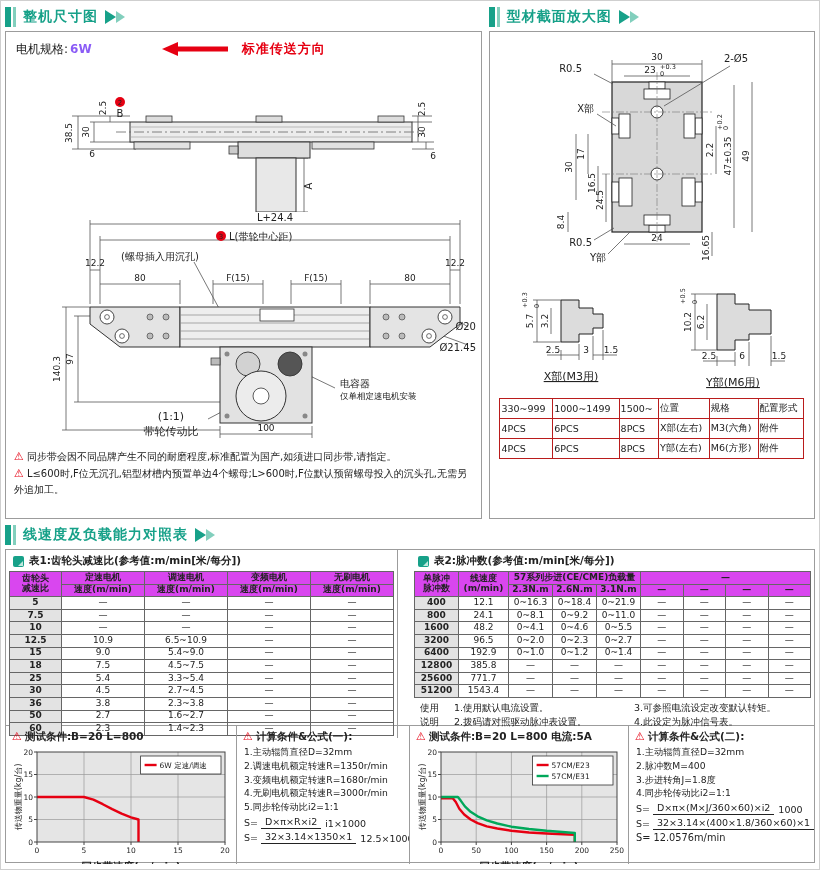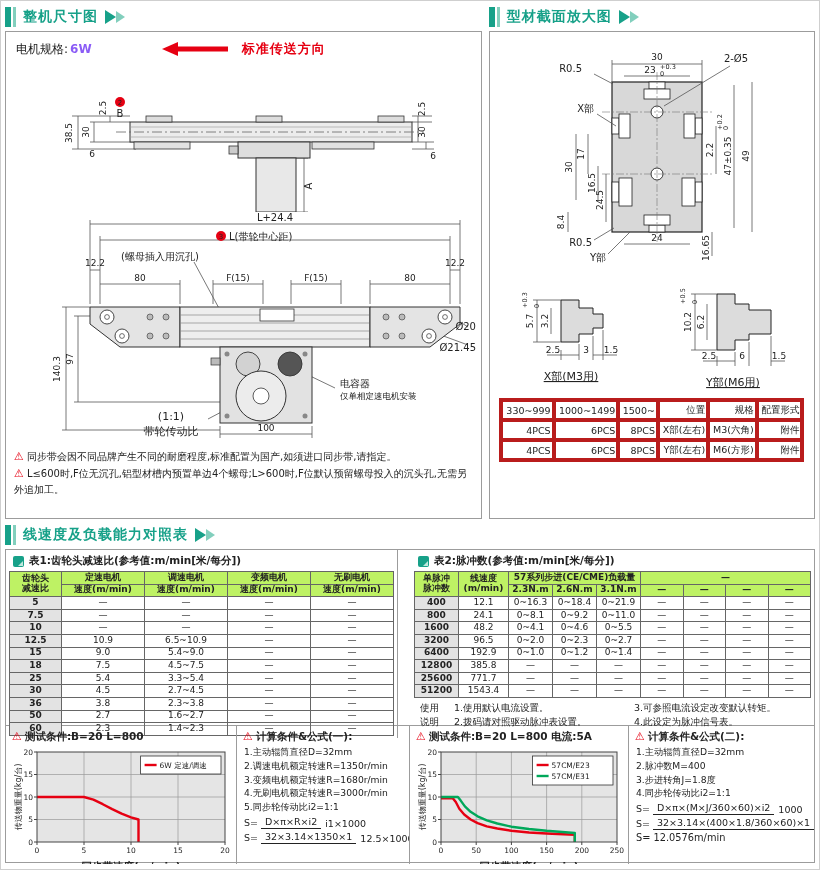--- a/index.html
+++ b/index.html
@@ -32,34 +32,34 @@
   .dim-b{font-size:10px;}
   .tol{font-size:6.5px;}
   .lbl{font-size:10px;}
 
   .notes{padding:2px 8px;font-size:10px;line-height:1.5;color:#222;}
   .warn-icon{color:#e60012;font-size:11px;margin-right:3px;}
 
   
   .nut-note{font-size:10px;padding:2px 8px 2px 8px;}
   .nut-table{width:305px;margin:2px auto 0 auto;border-collapse:collapse;}
-  .nut-table th,.nut-table td{border:4px solid #b91c1c;font-size:9.5px;text-align:right;height:20px;padding:0 1px;font-weight:normal;}
+  .nut-table th,.nut-table td{border:1px solid #b91c1c;font-size:9.5px;text-align:left;height:20px;padding:0 1px;font-weight:normal;}
 
   
   .bottom-wrap{padding:0 4px;}
   .bottom-box{height:314px;display:grid;grid-template-rows:176px 138px;}
   .tables-row{display:grid;grid-template-columns:392px 1fr;border-bottom:1px solid #9c9c9c;gap:13px;}
   .t-half{padding:2px 3px;}
   .t-half.left{border-right:1px solid #9c9c9c;}
   .tbl-label{display:flex;align-items:center;font-size:10.5px;font-weight:bold;padding:2px 2px 3px 4px;}
   .tbl-icon{width:11px;height:11px;background:#17a189;border-radius:2px;margin-right:5px;position:relative;}
   .tbl-icon:after{content:"";position:absolute;right:1px;bottom:1px;border-style:solid;border-width:0 0 5px 5px;border-color:transparent transparent #bfe8de transparent;}
   table.data{border-collapse:collapse;width:100%;}
   table.data th,table.data td{border:1px solid #666;font-size:9px;text-align:center;padding:0 1px;height:12.6px;line-height:1.1;}
-  table.data th{font-weight:bold;background:#bef264;}
+  table.data th{font-weight:bold;background:#d946ef;}
   td.rowhead{background:#e3e3e3;font-weight:bold;}
   .usage{display:grid;grid-template-columns:34px 180px 1fr;font-size:9.5px;line-height:1.5;padding:3px 2px 0 6px;}
   .usage div{padding-right:4px;}
 
   .panels-row{display:grid;grid-template-columns:230px 173px 219px 1fr;}
   .panel{padding:3px 4px;overflow:hidden;}
   .panel+.panel{border-left:1px solid #9c9c9c;}
   .panel-title{font-size:10.5px;font-weight:bold;padding:1px 0 1px 2px;}
   .calc-lines{font-size:9.2px;line-height:1.5;padding-left:3px;}
   .f-row{display:flex;align-items:center;font-size:9.5px;margin:2px 0 2px 3px;}

